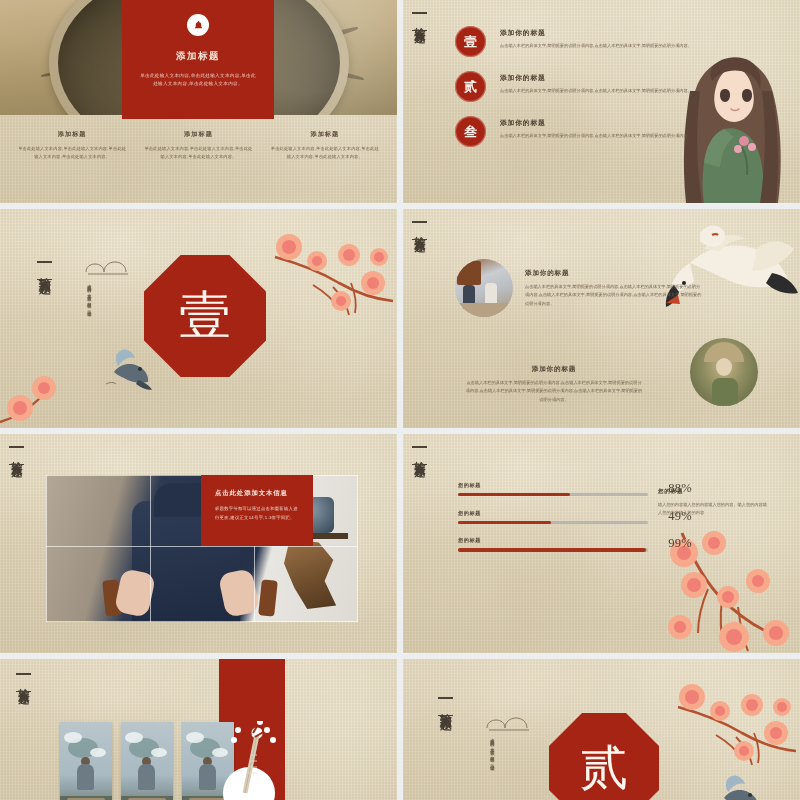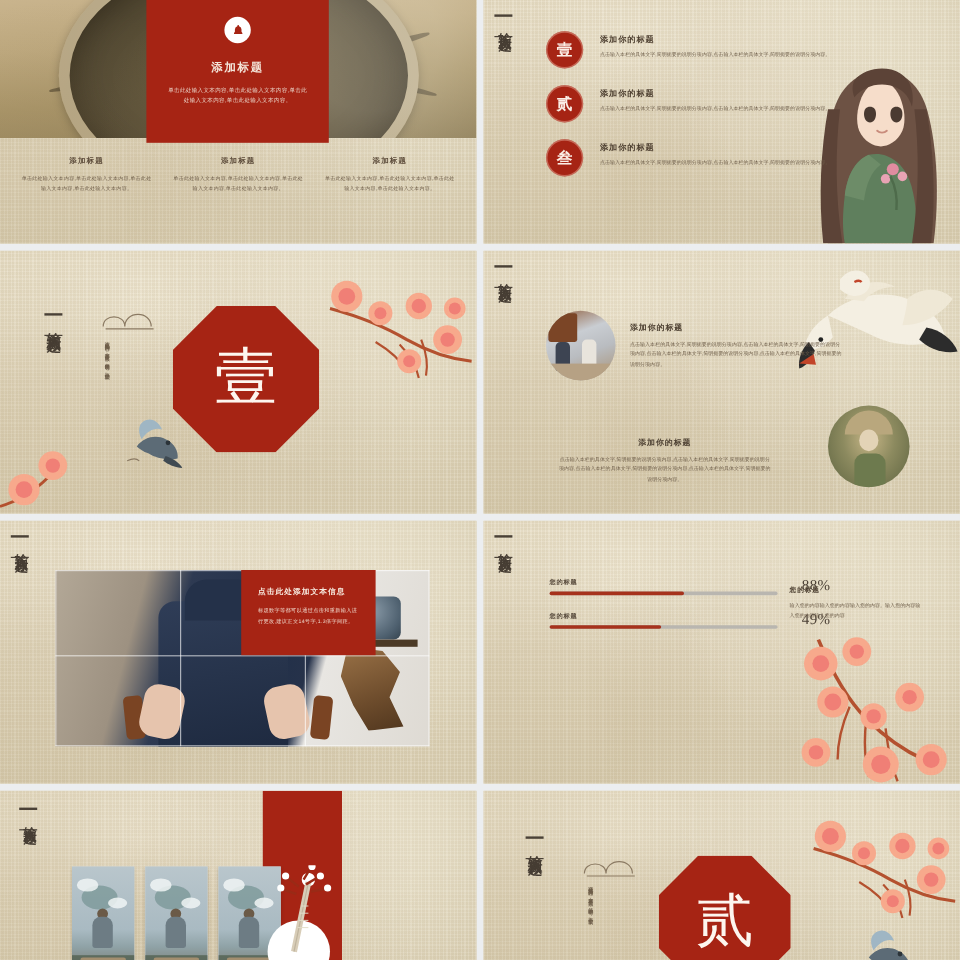--- a/index.html
+++ b/index.html
@@ -459,20 +459,27 @@
           <div class="bar-fill" style="width: 59%;"></div>
         </div>
         <div class="bar-val">88%</div>
       </div>
       <div class="bar-item">
         <div class="lbl">您的标题</div>
         <div class="bar-track">
           <div class="bar-fill" style="width: 49%;"></div>
         </div>
         <div class="bar-val">49%</div>
+      </div>
+      <div class="bar-item">
+        <div class="lbl">您的标题</div>
+        <div class="bar-track">
+          <div class="bar-fill" style="width: 99%;"></div>
+        </div>
+        <div class="bar-val">99%</div>
       </div>
     </div>
 
     <div class="s6-note">
       <div class="h">您的标题</div>
       <div class="p">输入您的内容输入您的内容输入您的内容。输入您的内容输入您的内容输入您的内容</div>
     </div>
 
     <svg class="plum" style="right:0;bottom:0;width:140px;height:130px;" viewBox="0 0 140 130">
       <path d="M22 10c10 24 22 48 40 66 14 14 30 26 48 34" stroke="#b4512f" stroke-width="3" fill="none"></path>

